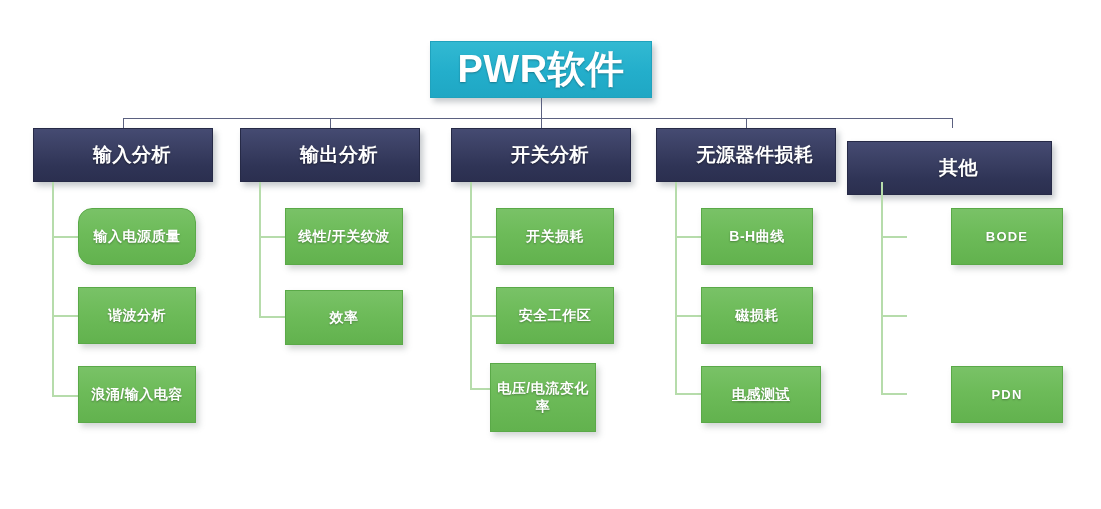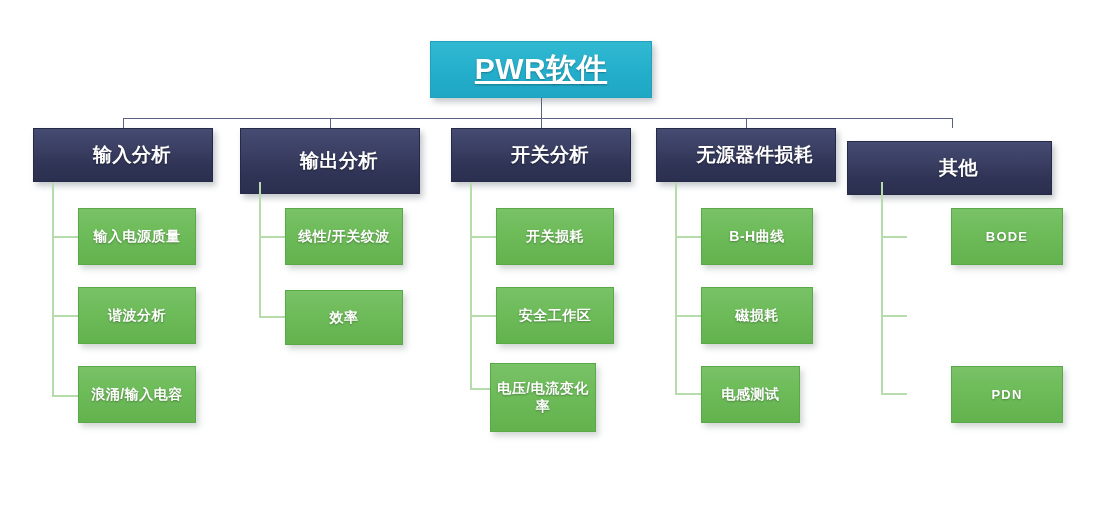--- a/index.html
+++ b/index.html
@@ -44,24 +44,23 @@
     text-align: center;
     color: #ffffff;
     line-height: 1.22;
     letter-spacing: 0.5px;
   }
 
   .node-root {
     background: linear-gradient(180deg, #32b9d2 0%, #23aecb 55%, #1fa7c4 100%);
     border: 1px solid #1fa2bd;
     box-shadow: 3px 4px 6px rgba(80, 90, 100, 0.33);
-    font-size: 30px;
+    font-size: 38px;
     font-weight: bold;
     text-shadow: 0 1px 2px rgba(0, 0, 0, 0.30);
-    text-decoration: underline;
   }
 
   .node-cat {
     background: linear-gradient(180deg, #454b72 0%, #3a3f63 38%, #2f3456 72%, #2b2f4f 100%);
     border: 1px solid #262a47;
     box-shadow: 3px 4px 6px rgba(80, 90, 100, 0.33);
     font-size: 19px;
     font-weight: bold;
     text-shadow: 0 1px 2px rgba(0, 0, 0, 0.45);
     padding-left: 18px;
@@ -97,42 +96,42 @@
   <div class="conn conn-v" style="left:123px; top:118px; height:10px;"></div>
   <div class="conn conn-v" style="left:330px; top:118px; height:10px;"></div>
   <div class="conn conn-v" style="left:541px; top:118px; height:10px;"></div>
   <div class="conn conn-v" style="left:746px; top:118px; height:10px;"></div>
   <div class="conn conn-v" style="left:952px; top:118px; height:10px;"></div>
 
   <div class="node node-cat" style="left:33px; top:128px; width:180px; height:54px;">
     <span>输入分析</span>
   </div>
 
-  <div class="node node-cat" style="left:240px; top:128px; width:180px; height:66px;">
+  <div class="node node-cat" style="left:240px; top:128px; width:180px; height:54px;">
     <span>输出分析</span>
   </div>
 
   <div class="node node-cat" style="left:451px; top:128px; width:180px; height:54px;text-align:center;">
     <span>开关分析</span>
   </div>
 
   <div class="node node-cat" style="left:656px; top:128px; width:180px; height:54px;">
     <span>无源器件损耗</span>
   </div>
 
   <div class="node node-cat" style="left:847px; top:128px; width:205px; height:54px;margin-top:13px;">
     <span>其他</span>
   </div>
 
   <div class="gconn gconn-v" style="left:52px; top:182px; height:215px;"></div>
   <div class="gconn gconn-h" style="left:52px; top:236px; width:26px;"></div>
   <div class="gconn gconn-h" style="left:52px; top:315px; width:26px;"></div>
   <div class="gconn gconn-h" style="left:52px; top:395px; width:26px;"></div>
 
-  <div class="node node-leaf" style="left:78px; top:208px; width:118px; height:57px;">
+  <div class="node node-leaf" style="left:78px; top:208px; width:118px; height:57px;border-radius:14px;">
     <span>输入电源质量</span>
   </div>
   <div class="node node-leaf" style="left:78px; top:287px; width:118px; height:57px;">
     <span>谐波分析</span>
   </div>
   <div class="node node-leaf" style="left:78px; top:366px; width:118px; height:57px;">
     <span>浪涌/输入电容</span>
   </div>
 
   <div class="gconn gconn-v" style="left:259px; top:182px; height:136px;"></div>
@@ -165,21 +164,21 @@
   <div class="gconn gconn-h" style="left:675px; top:236px; width:26px;"></div>
   <div class="gconn gconn-h" style="left:675px; top:315px; width:26px;"></div>
   <div class="gconn gconn-h" style="left:675px; top:393px; width:26px;"></div>
 
   <div class="node node-leaf" style="left:701px; top:208px; width:112px; height:57px;">
     <span>B-H曲线</span>
   </div>
   <div class="node node-leaf" style="left:701px; top:287px; width:112px; height:57px;">
     <span>磁损耗</span>
   </div>
-  <div class="node node-leaf" style="left:701px; top:366px; width:99px; height:57px;">
+  <div class="node node-leaf" style="left:701px; top:366px; width:120px; height:57px;text-decoration:underline;">
     <span>电感测试</span>
   </div>
 
   <div class="gconn gconn-v" style="left:881px; top:182px; height:213px;"></div>
   <div class="gconn gconn-h" style="left:881px; top:236px; width:26px;"></div>
   <div class="gconn gconn-h" style="left:881px; top:315px; width:26px;"></div>
   <div class="gconn gconn-h" style="left:881px; top:393px; width:26px;"></div>
 
   <div class="node node-leaf latin" style="left:907px; top:208px; width:112px; height:57px;">
     <span>BODE</span>

